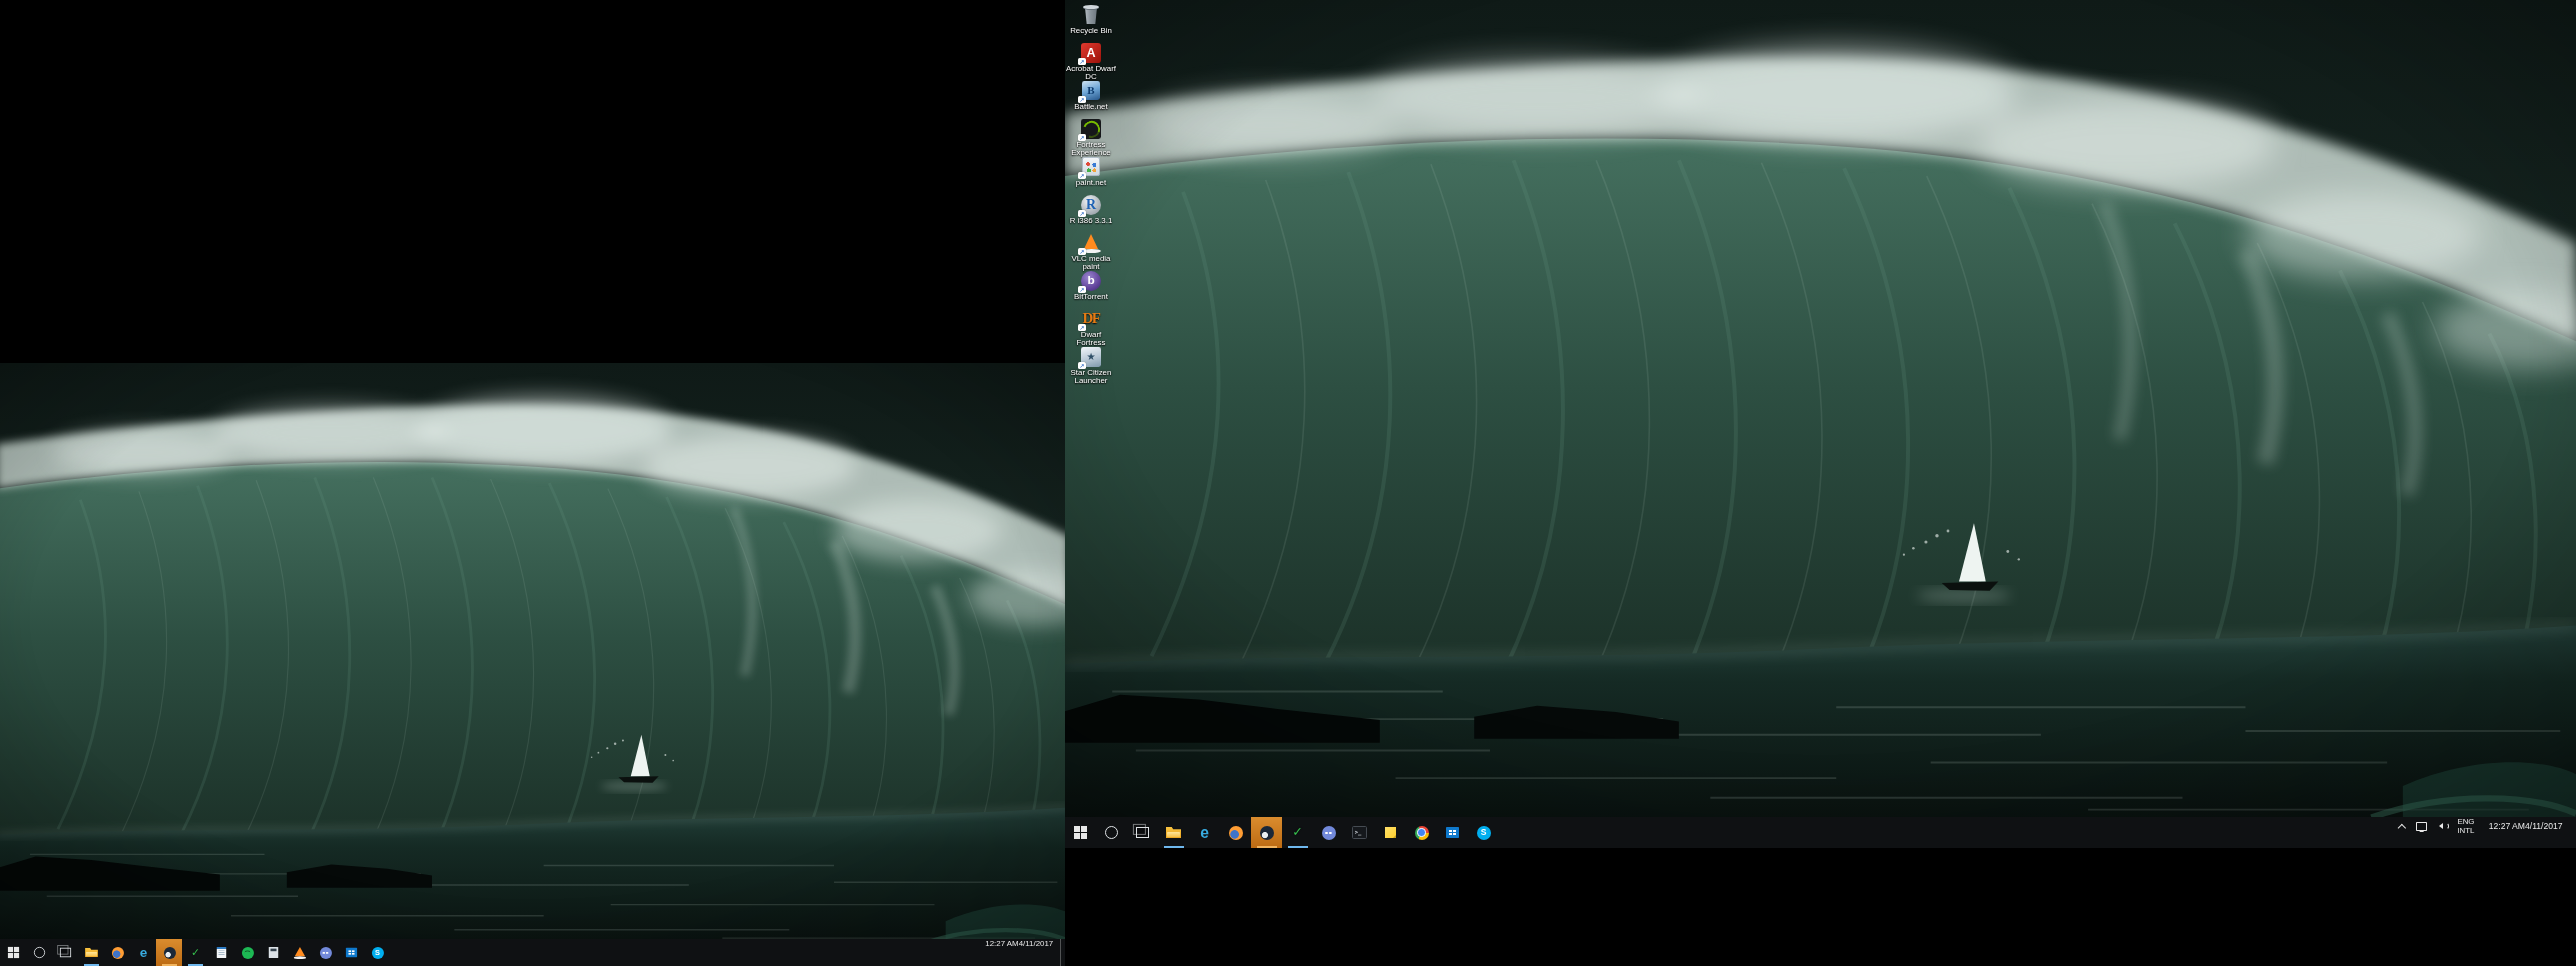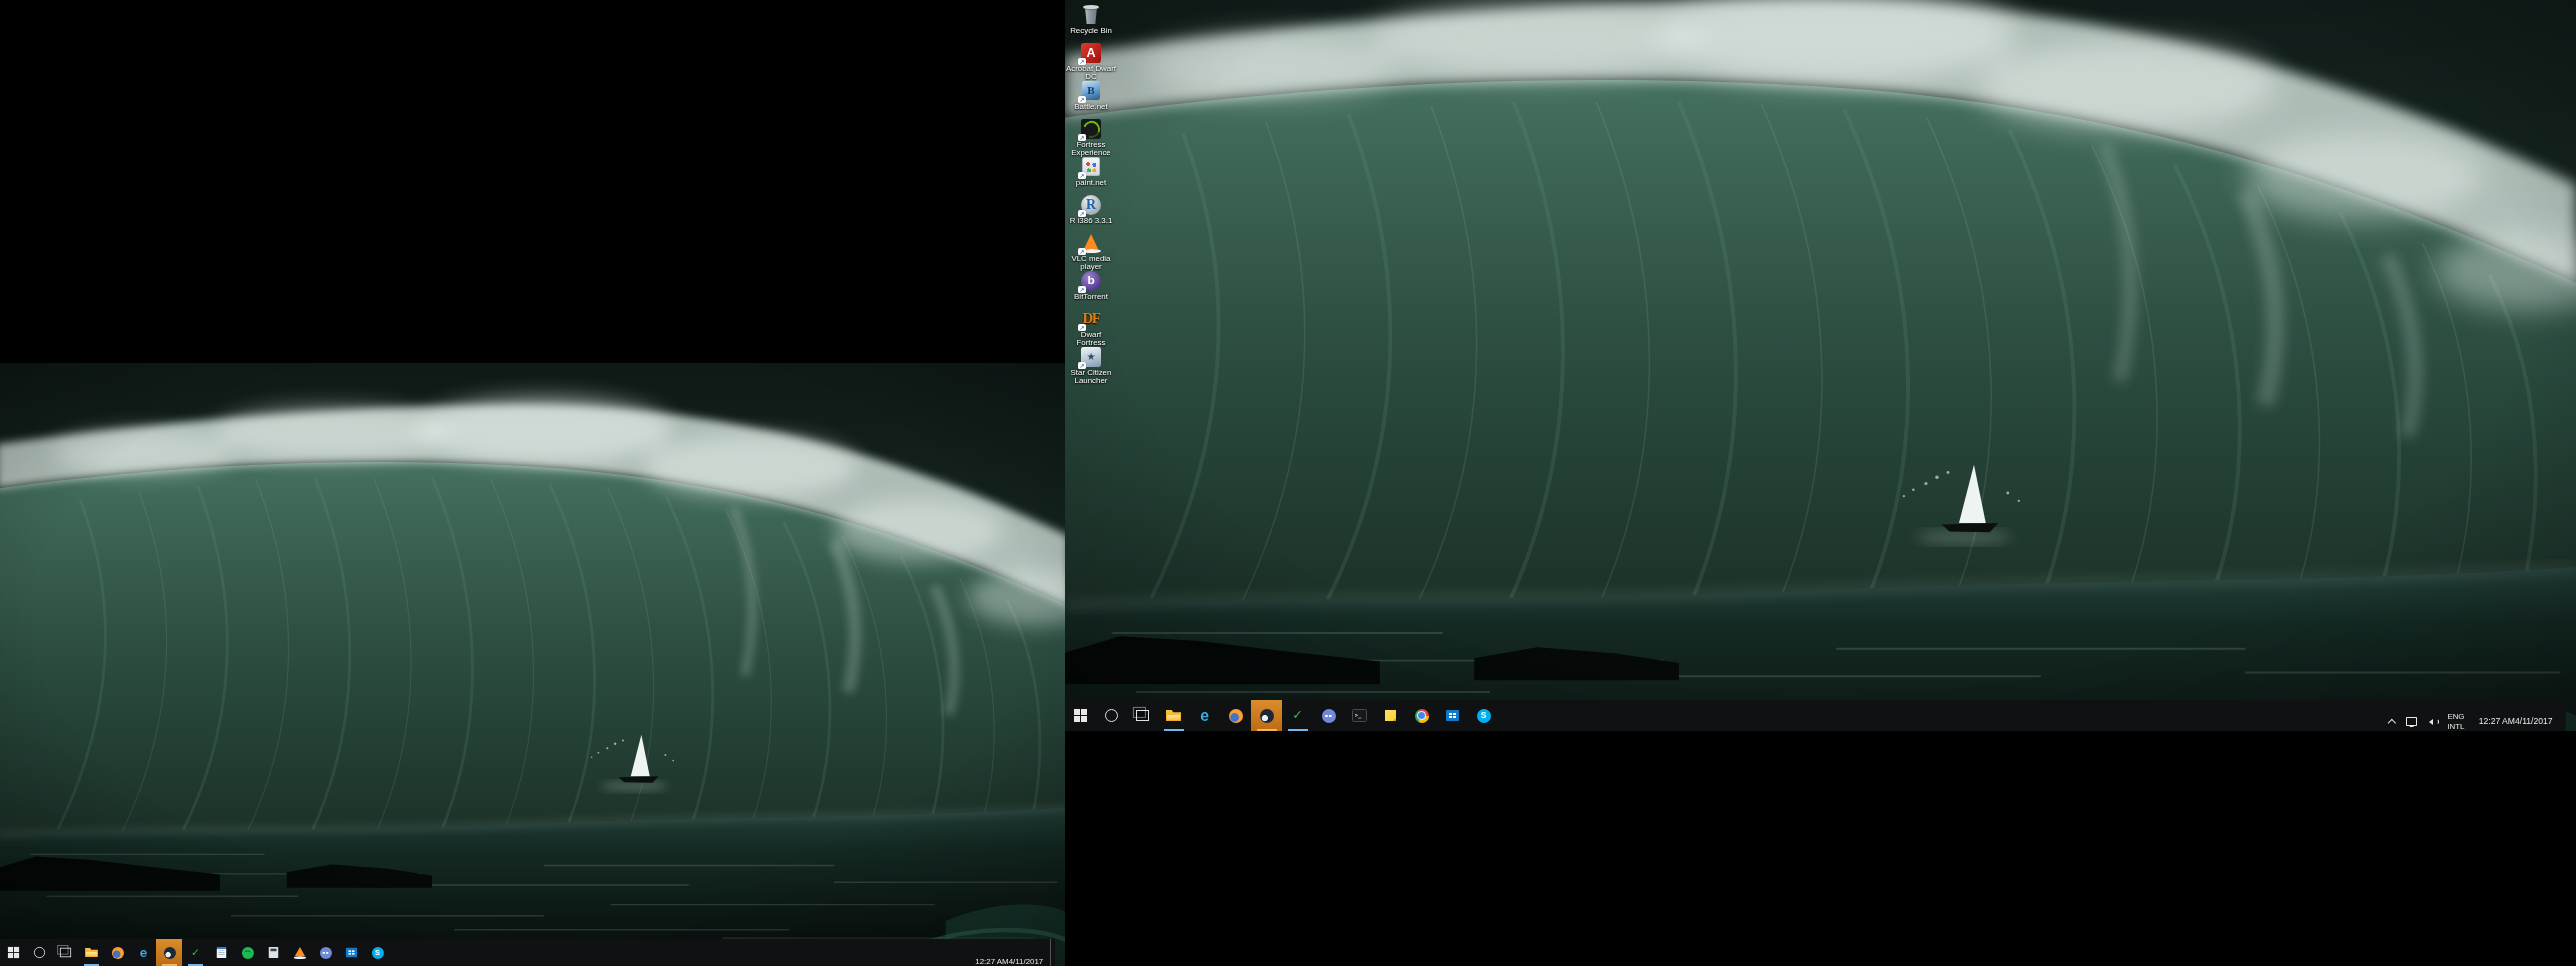--- a/index.html
+++ b/index.html
@@ -4,25 +4,25 @@
 <style>
   *{box-sizing:border-box}
   html,body{margin:0;padding:0}
   body{
     width:2576px;height:966px;position:relative;overflow:hidden;
     background:#000;
     font-family:"Liberation Sans","DejaVu Sans",sans-serif;
   }
   .monitor{position:absolute;overflow:hidden;background:#0a0f0d}
   #monitor-left{left:0;top:363px;width:1065px;height:603px}
-  #monitor-right{left:1065px;top:0;width:1511px;height:731px}
+  #monitor-right{left:1065px;top:0;width:1511px;height:848px}
   .wallpaper{position:absolute;inset:0;width:100%;height:100%;display:block}
 
   
-  .taskbar{position:absolute;left:0;right:10px;bottom:0;height:31px;background:#0f1113;display:flex;align-items:flex-end;z-index:6}
+  .taskbar{position:absolute;left:0;right:0;bottom:0;height:31px;background:#0f1113;display:flex;align-items:flex-start;z-index:6}
   .taskbar.small{height:27px}
   .tb-icons{display:flex;align-items:stretch;height:100%}
   .tb-btn{width:31px;display:flex;align-items:center;justify-content:center;position:relative;cursor:pointer}
   .taskbar.small .tb-btn{width:26px}
   .tb-btn.running::after{content:"";position:absolute;left:5.5px;right:5.5px;bottom:0;height:1.6px;background:#6fb8ee}
   .tb-btn.attention{background:linear-gradient(180deg,#da8c2e,#bd6b13)}
   .tb-btn.attention::after{content:"";position:absolute;left:5.5px;right:5.5px;bottom:0;height:1.6px;background:#f2b45e}
   .tb-spacer{flex:1}
   .tb-clock{display:flex;align-items:center;justify-content:center;color:#eaeaea;font-size:8.6px;line-height:10.2px;padding:0 7.9px;cursor:pointer;white-space:nowrap}
   .taskbar.small .tb-clock{font-size:7.9px;line-height:9.4px;padding:0 6.3px}
@@ -311,21 +311,21 @@
       <div class="desk-icon">
         <div class="di-img di-r">
           <span class="sc-arrow"></span>
         </div>
         <div class="di-label">R i386 3.3.1</div>
       </div>
       <div class="desk-icon">
         <div class="di-img di-vlc">
           <span class="sc-arrow"></span>
         </div>
-        <div class="di-label">VLC media player</div>
+        <div class="di-label">VLC media paint</div>
       </div>
       <div class="desk-icon">
         <div class="di-img di-bittorrent">
           <span class="sc-arrow"></span>
         </div>
         <div class="di-label">BitTorrent</div>
       </div>
       <div class="desk-icon">
         <div class="di-img di-dwarf-fortress">
           <span class="sc-arrow"></span>

